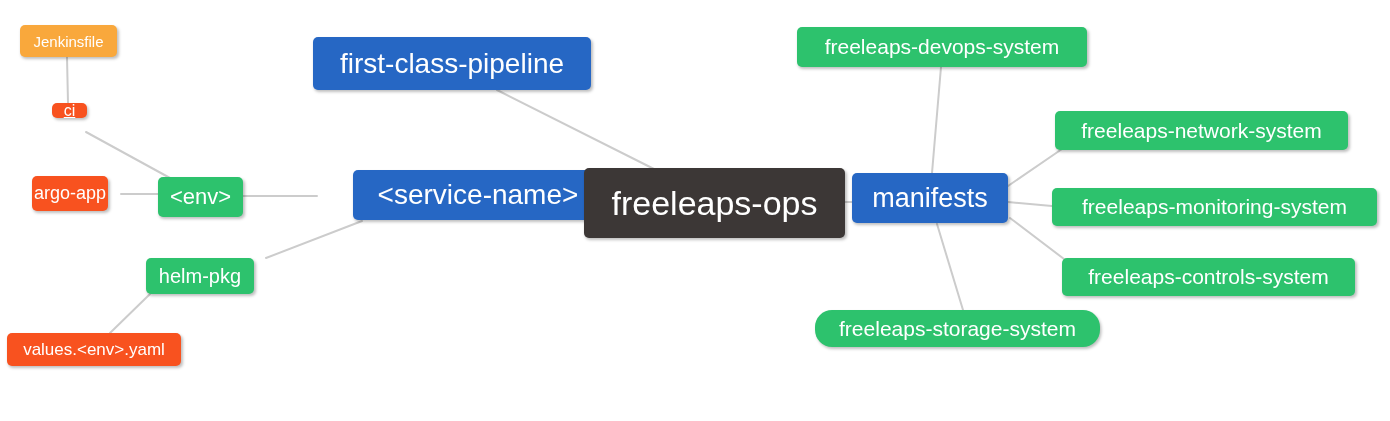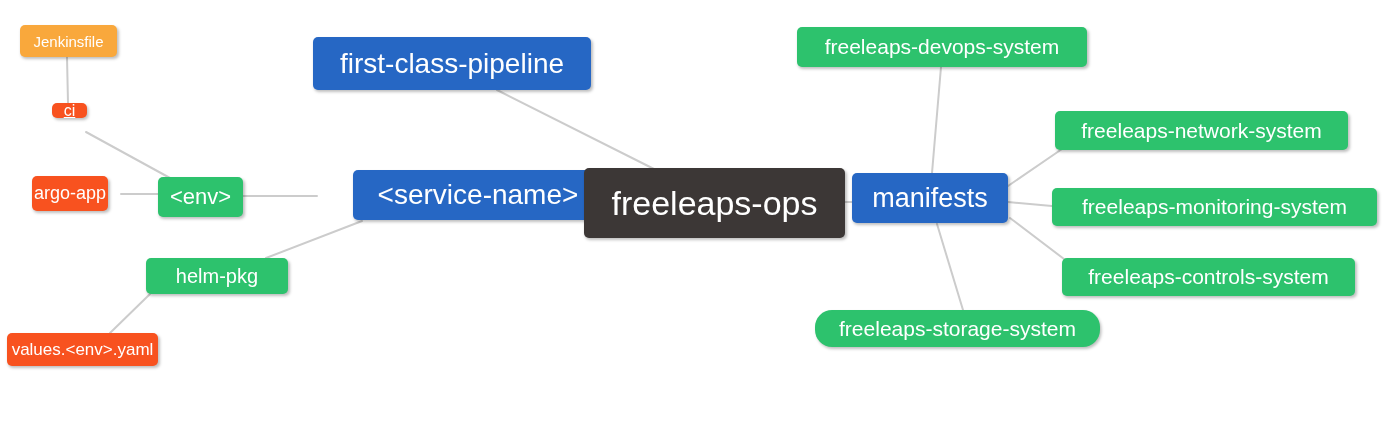--- a/index.html
+++ b/index.html
@@ -70,23 +70,23 @@
   </svg>
 
   <div class="node role-orange" style="left:20px;  top:25px;  width:97px;  height:32px; font-size:15px;">Jenkinsfile</div>
 
   <div class="node role-red" style="left:52px;  top:103px; width:35px;  height:15px; font-size:16px;text-decoration:underline;">ci</div>
 
   <div class="node role-red" style="left:32px;  top:176px; width:76px;  height:35px; font-size:18px;">argo-app</div>
 
   <div class="node role-green" style="left:158px; top:177px; width:85px;  height:40px; font-size:22px;">&lt;env&gt;</div>
 
-  <div class="node role-green" style="left:146px; top:258px; width:142px; height:36px; font-size:20px;">helm-pkg</div>
+  <div class="node role-green" style="left:146px; top:258px; width:108px; height:36px; font-size:20px;">helm-pkg</div>
 
-  <div class="node role-red" style="left:7px;   top:333px; width:151px; height:33px; font-size:17px;">values.&lt;env&gt;.yaml</div>
+  <div class="node role-red" style="left:7px;   top:333px; width:174px; height:33px; font-size:17px;">values.&lt;env&gt;.yaml</div>
 
   <div class="node role-blue" style="left:313px; top:37px;  width:278px; height:53px; font-size:28px;">first-class-pipeline</div>
 
   <div class="node role-blue" style="left:317px; top:170px; width:250px; height:50px; font-size:28px;margin-left:36px;">&lt;service-name&gt;</div>
 
   <div class="node role-dark" style="left:584px; top:168px; width:261px; height:70px; font-size:34px;">freeleaps-ops</div>
 
   <div class="node role-blue" style="left:852px; top:173px; width:156px; height:50px; font-size:27px;">manifests</div>
 
   <div class="node role-green" style="left:797px; top:27px;  width:290px; height:40px; font-size:21px;">freeleaps-devops-system</div>

